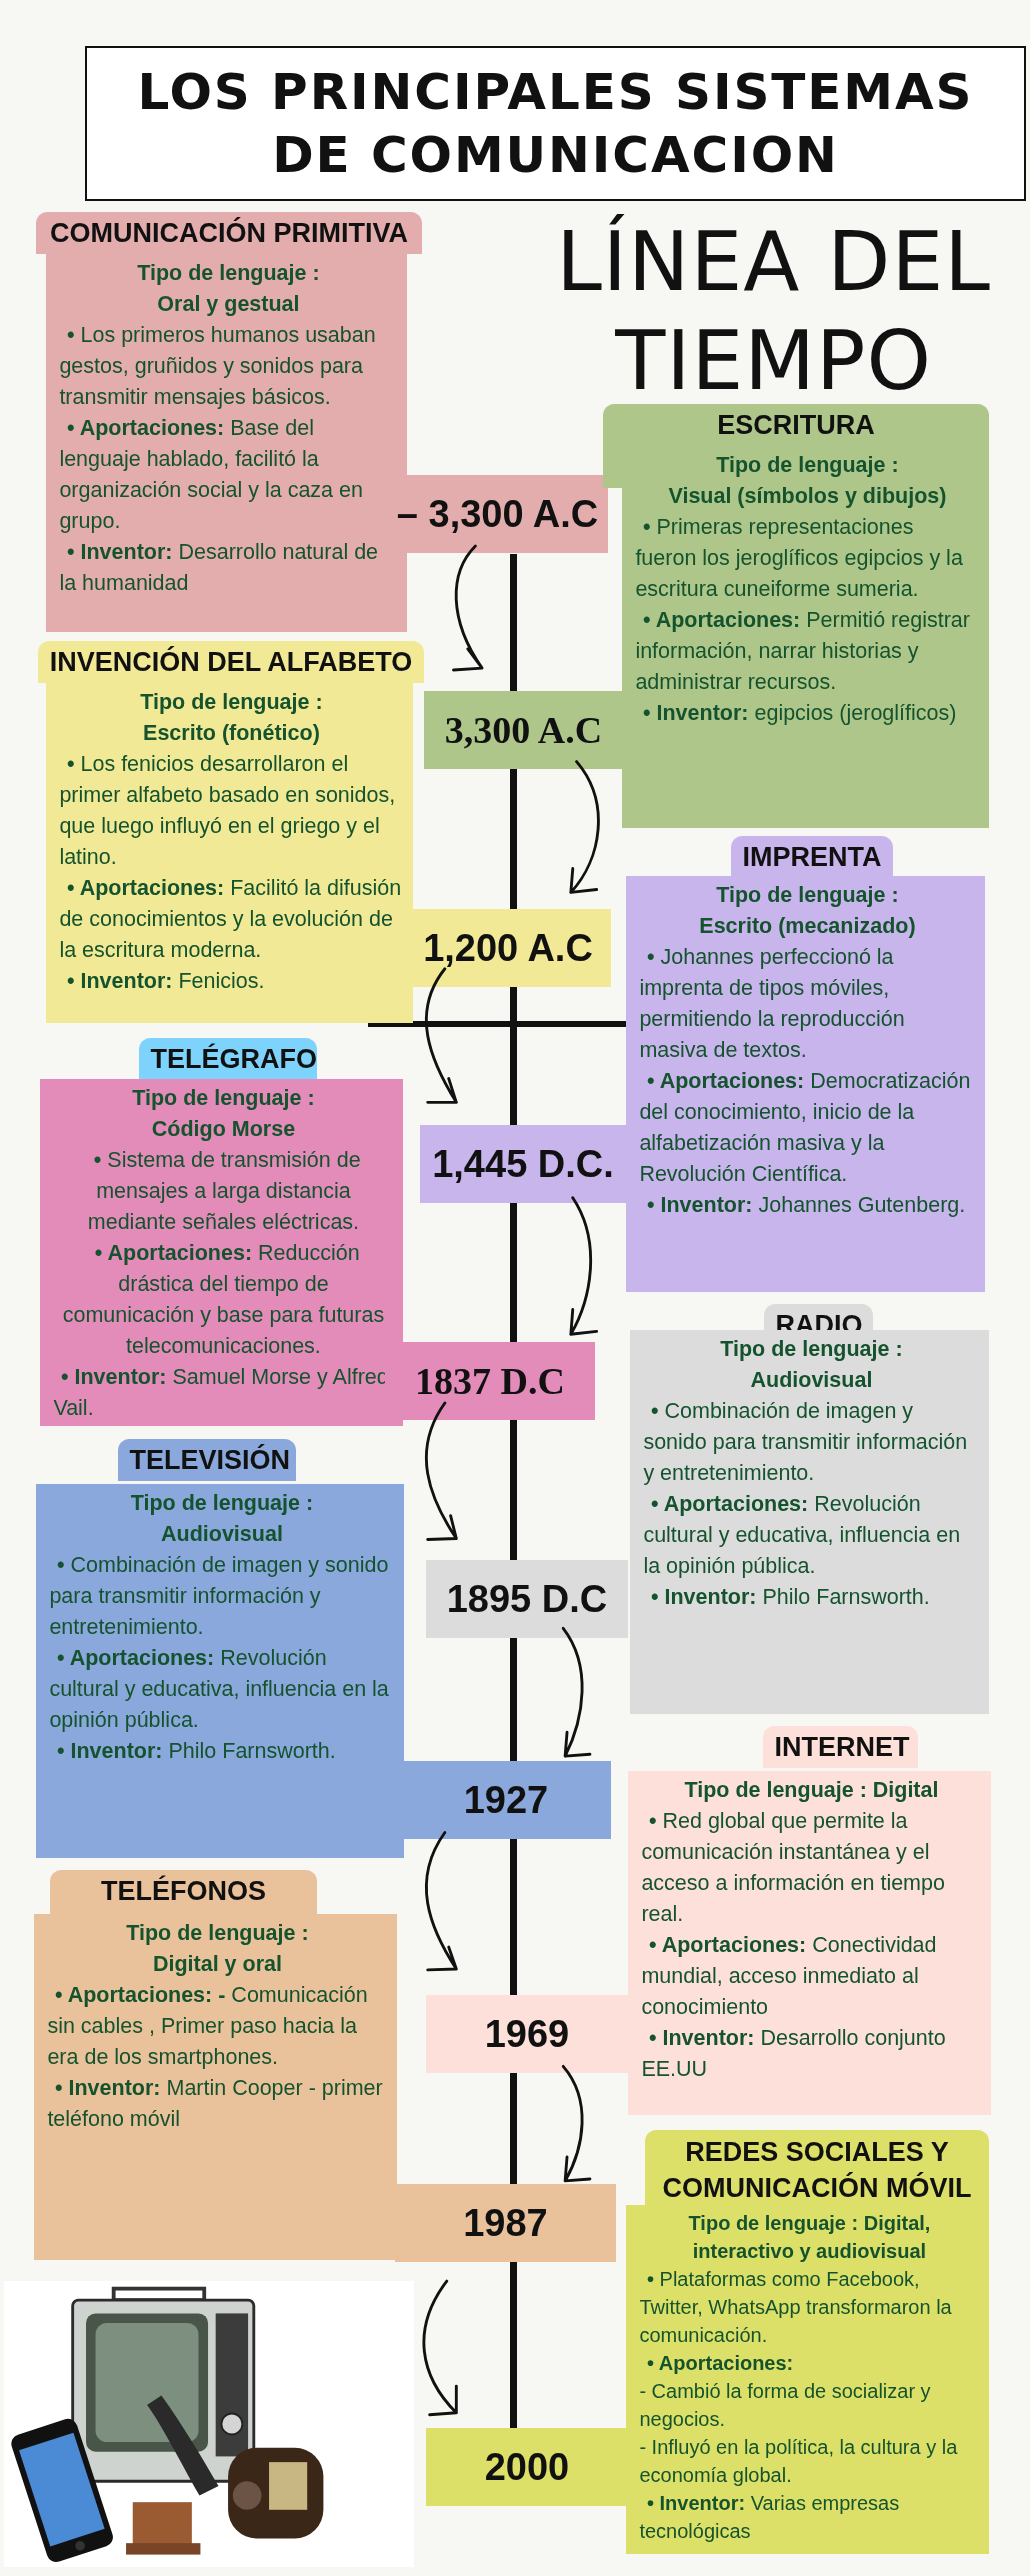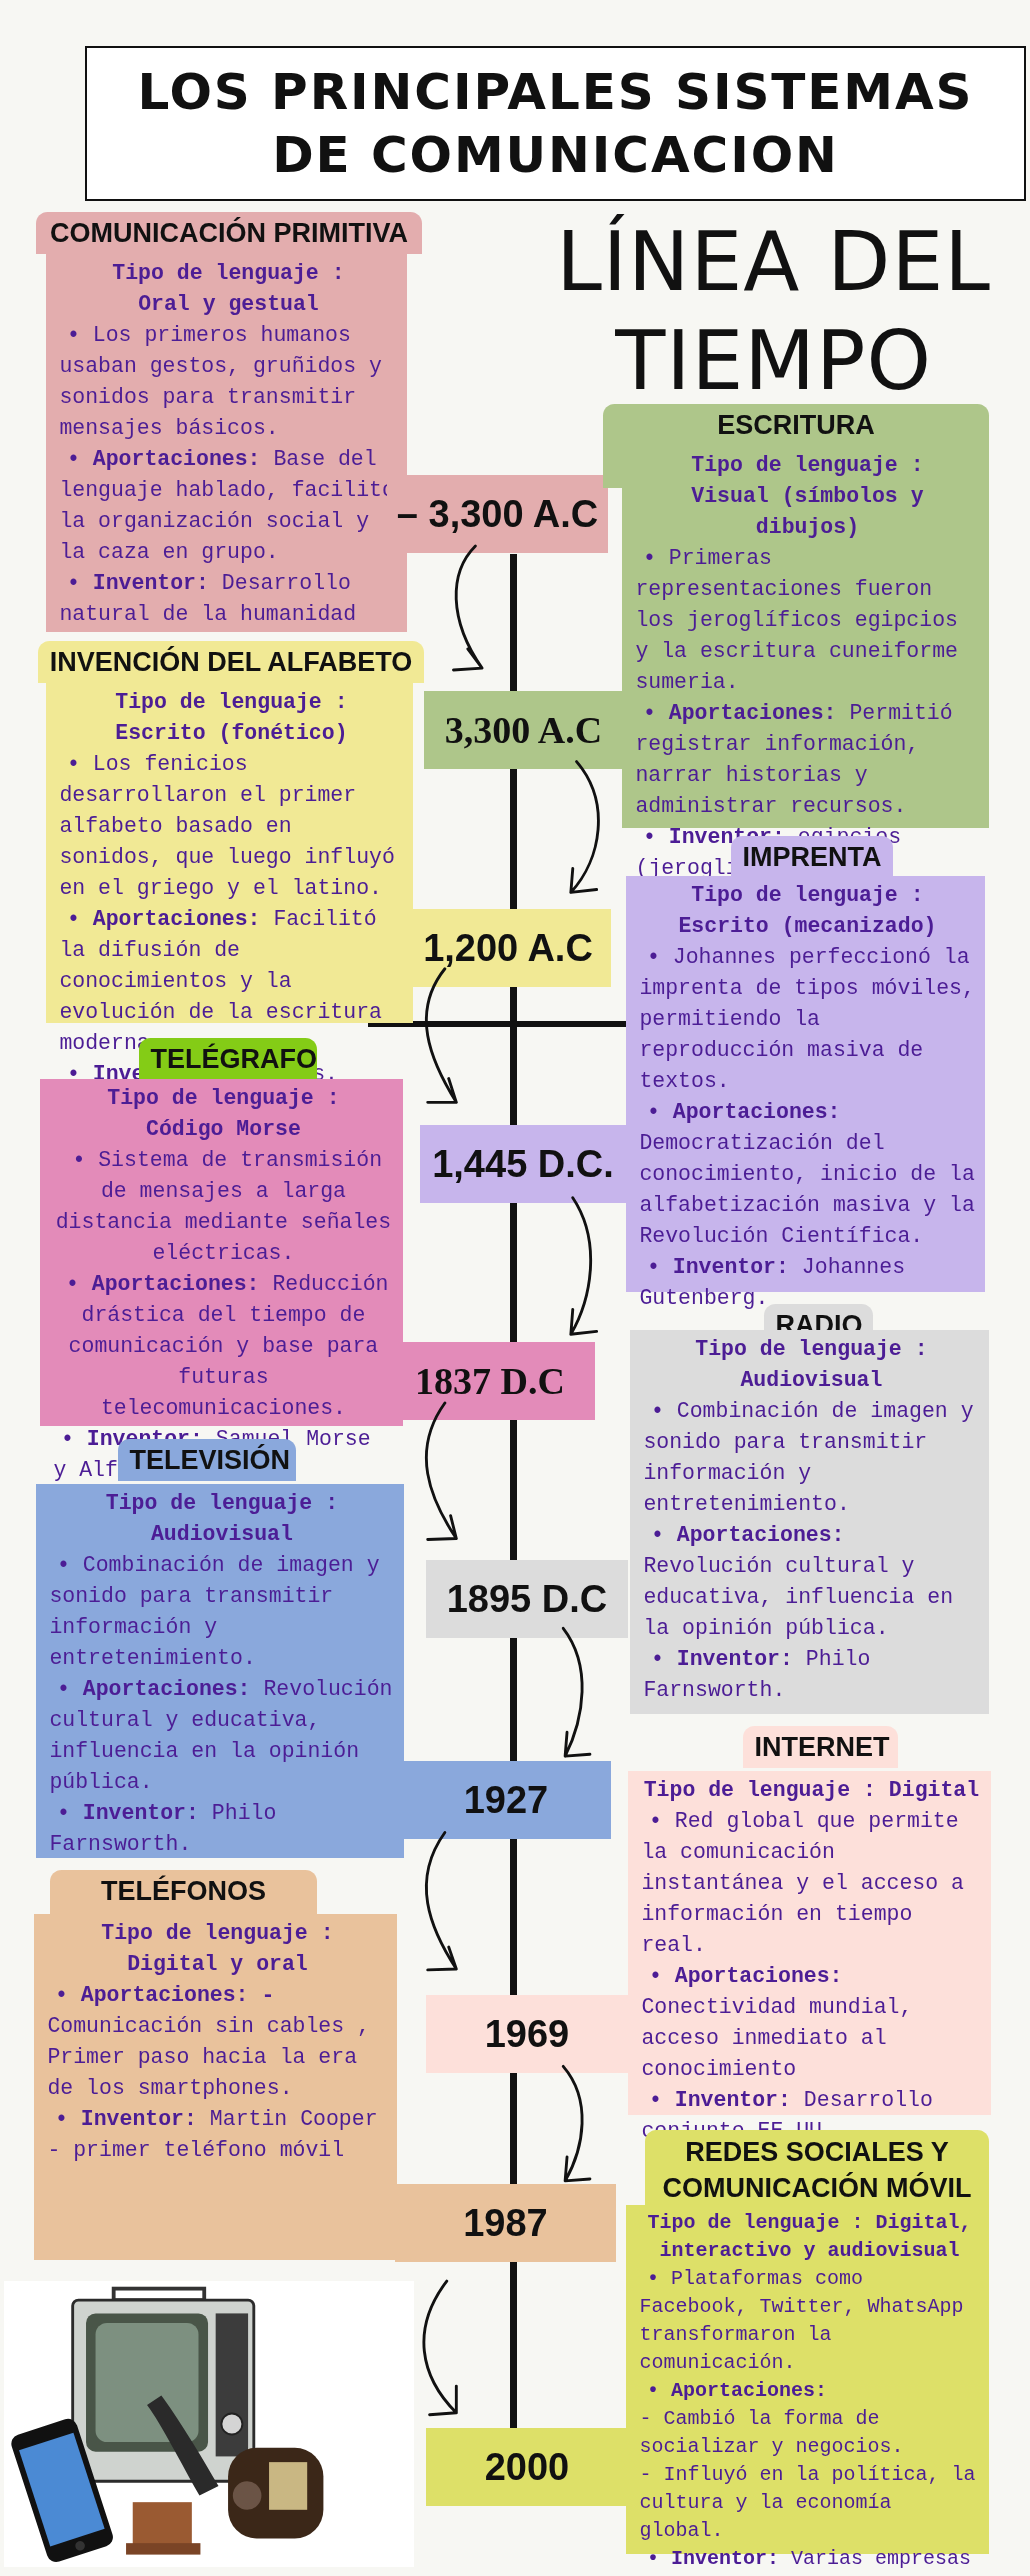--- a/index.html
+++ b/index.html
@@ -35,22 +35,22 @@
   .hline { background: #111; height: 5.7px; }
 
   
   .card-head {
     border-radius: 11.5px 11.5px 0 0;
     font-family: "Liberation Sans", sans-serif; font-weight: bold;
     font-size: 27px; line-height: 42px; text-align: center; color: #111;
     padding: 0 11.5px;
   }
   .card-body {
-    font-family: Liberation Mono, monospace;
-    font-size: 21.5px; line-height: 31px; color: #4c1d95;
+    font-family: Liberation Sans, sans-serif;
+    font-size: 21.5px; line-height: 31px; color: #14532d;
     padding: 3.8px 9.5px 5.7px 13.4px;
   }
   .card-body .tipo { font-weight: bold; text-align: center; }
   .card-body p { margin: 0; }
   .card-body b { font-weight: bold; }
   .bul::before { content: "\2022  "; font-weight: bold; padding-left: 7.6px; }
   .center { text-align: center; }
 
   .date-box {
     display: flex; align-items: center; justify-content: center;
@@ -113,21 +113,21 @@
 <div class="abs card-head" style="left:731px;top:836px;width:162px;background:#c7b5ec;">IMPRENTA</div>
 <div class="abs card-body" style="left:626px;top:876px;width:359px;height:416px;background:#c7b5ec;">
   <p class="tipo">Tipo de lenguaje :</p>
   <p class="tipo">Escrito (mecanizado)</p>
   <p class="bul">Johannes perfeccionó la imprenta de tipos móviles, permitiendo la reproducción masiva de textos.</p>
   <p class="bul"><b>Aportaciones:</b> <span>Democratización del conocimiento, inicio de la alfabetización masiva y la Revolución Científica.</span></p>
   <p class="bul"><b>Inventor:</b> <span>Johannes Gutenberg.</span></p>
 </div>
 <div class="abs date-box" style="left:420px;top:1125px;width:206px;height:78px;background:#c7b5ec;">1,445 D.C.</div>
 
-<div class="abs card-head" style="left:139px;top:1038px;width:178px;background:#84cc16;">TELÉGRAFO</div>
+<div class="abs card-head" style="left:139px;top:1038px;width:178px;background:#7dd3fc;">TELÉGRAFO</div>
 <div class="abs card-body center" style="left:40px;top:1079px;width:363px;height:347px;background:#e38bb9;">
   <p class="tipo">Tipo de lenguaje :</p>
   <p class="tipo">Código Morse</p>
   <p class="bul">Sistema de transmisión de mensajes a larga distancia mediante señales eléctricas.</p>
   <p class="bul"><b>Aportaciones:</b> <span>Reducción drástica del tiempo de comunicación y base para futuras telecomunicaciones.</span></p>
   <p class="bul" style="text-align:left"><b>Inventor:</b> <span>Samuel Morse y Alfred Vail.</span></p>
 </div>
 <div class="abs date-box" style="left:385px;top:1342px;width:210px;height:78px;background:#e38bb9;font-family:Liberation Serif, serif;">1837 D.C</div>
 
 <div class="abs card-head" style="left:764px;top:1304px;width:109px;background:#dcdcdc;">RADIO</div>
@@ -143,21 +143,21 @@
 <div class="abs card-head" style="left:118px;top:1439px;width:178px;background:#8aa8dc;">TELEVISIÓN</div>
 <div class="abs card-body" style="left:36px;top:1484px;width:368px;height:374px;background:#8aa8dc;">
   <p class="tipo">Tipo de lenguaje :</p>
   <p class="tipo">Audiovisual</p>
   <p class="bul">Combinación de imagen y sonido para transmitir información y entretenimiento.</p>
   <p class="bul"><b>Aportaciones:</b> <span>Revolución cultural y educativa, influencia en la opinión pública.</span></p>
   <p class="bul"><b>Inventor:</b> <span>Philo Farnsworth.</span></p>
 </div>
 <div class="abs date-box" style="left:401px;top:1761px;width:210px;height:78px;background:#8aa8dc;">1927</div>
 
-<div class="abs card-head" style="left:743px;top:1726px;width:155px;background:#fde0da;">INTERNET</div>
+<div class="abs card-head" style="left:763px;top:1726px;width:155px;background:#fde0da;">INTERNET</div>
 <div class="abs card-body" style="left:628px;top:1771px;width:363px;height:344px;background:#fde0da;">
   <p class="tipo">Tipo de lenguaje : Digital</p>
   <p class="bul">Red global que permite la comunicación instantánea y el acceso a información en tiempo real.</p>
   <p class="bul"><b>Aportaciones:</b> <span>Conectividad mundial, acceso inmediato al conocimiento</span></p>
   <p class="bul"><b>Inventor:</b> <span>Desarrollo conjunto EE.UU</span></p>
 </div>
 <div class="abs date-box" style="left:426px;top:1995px;width:202px;height:78px;background:#fde0da;">1969</div>
 
 <div class="abs card-head" style="left:50px;top:1870px;width:267px;background:#e9c29c;">TELÉFONOS MÓVILES</div>
 <div class="abs card-body" style="left:34px;top:1914px;width:363px;height:346px;background:#e9c29c;">

